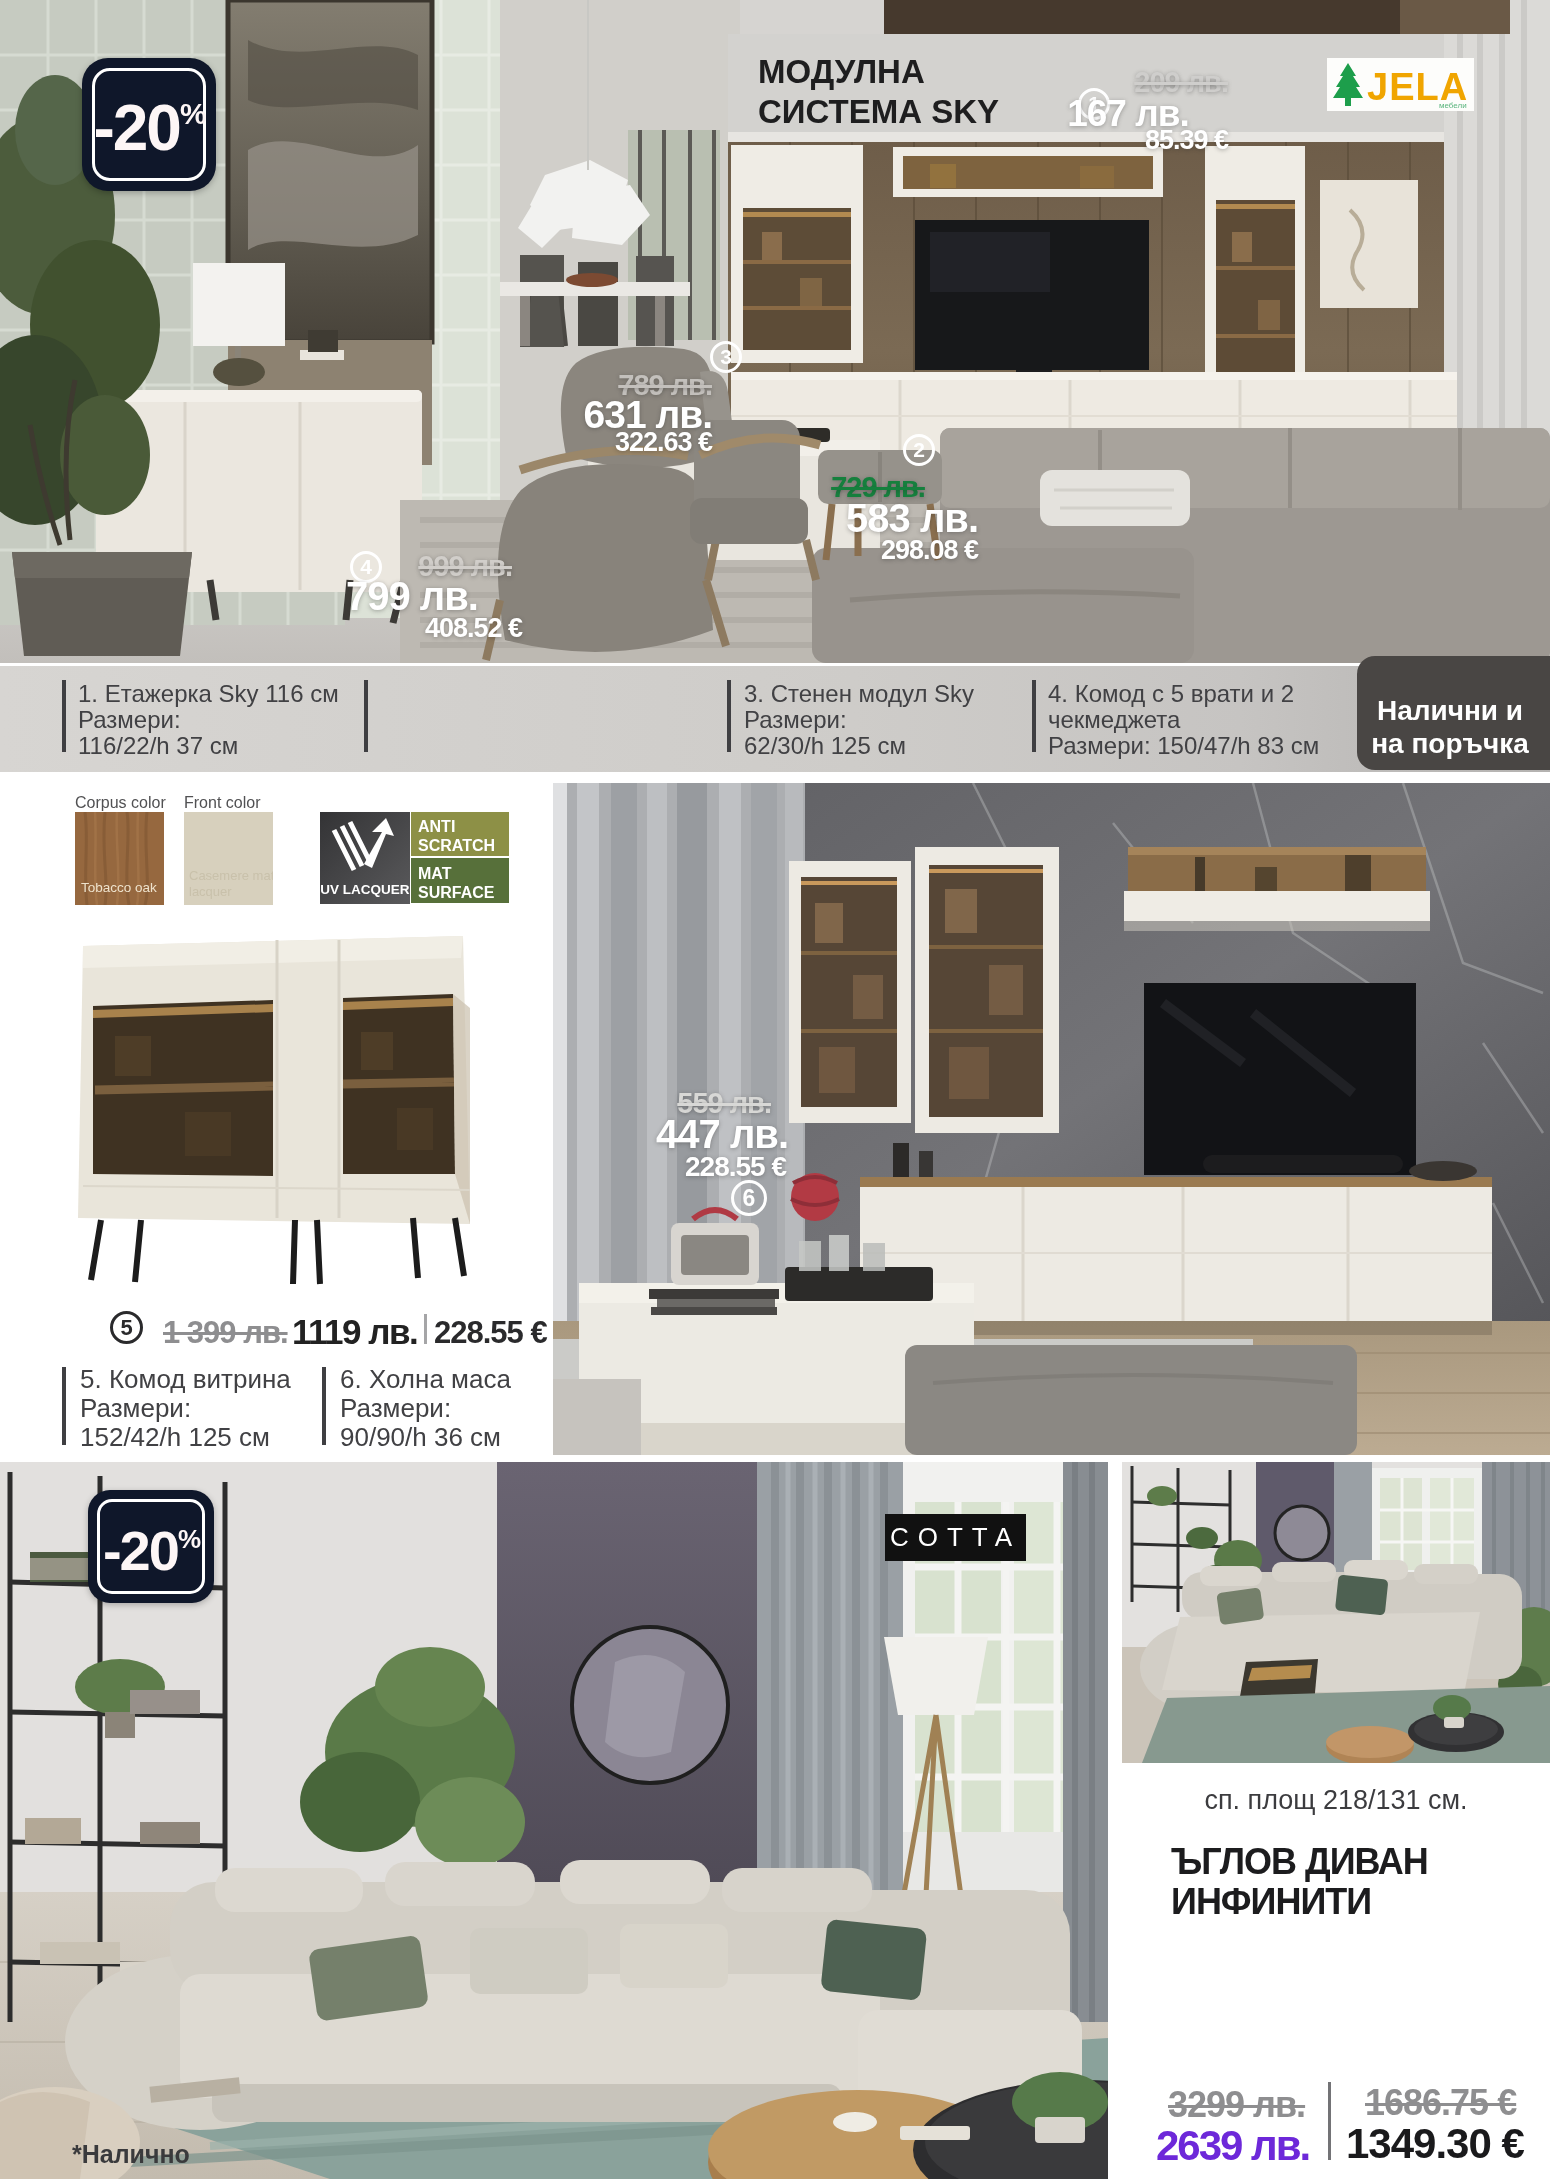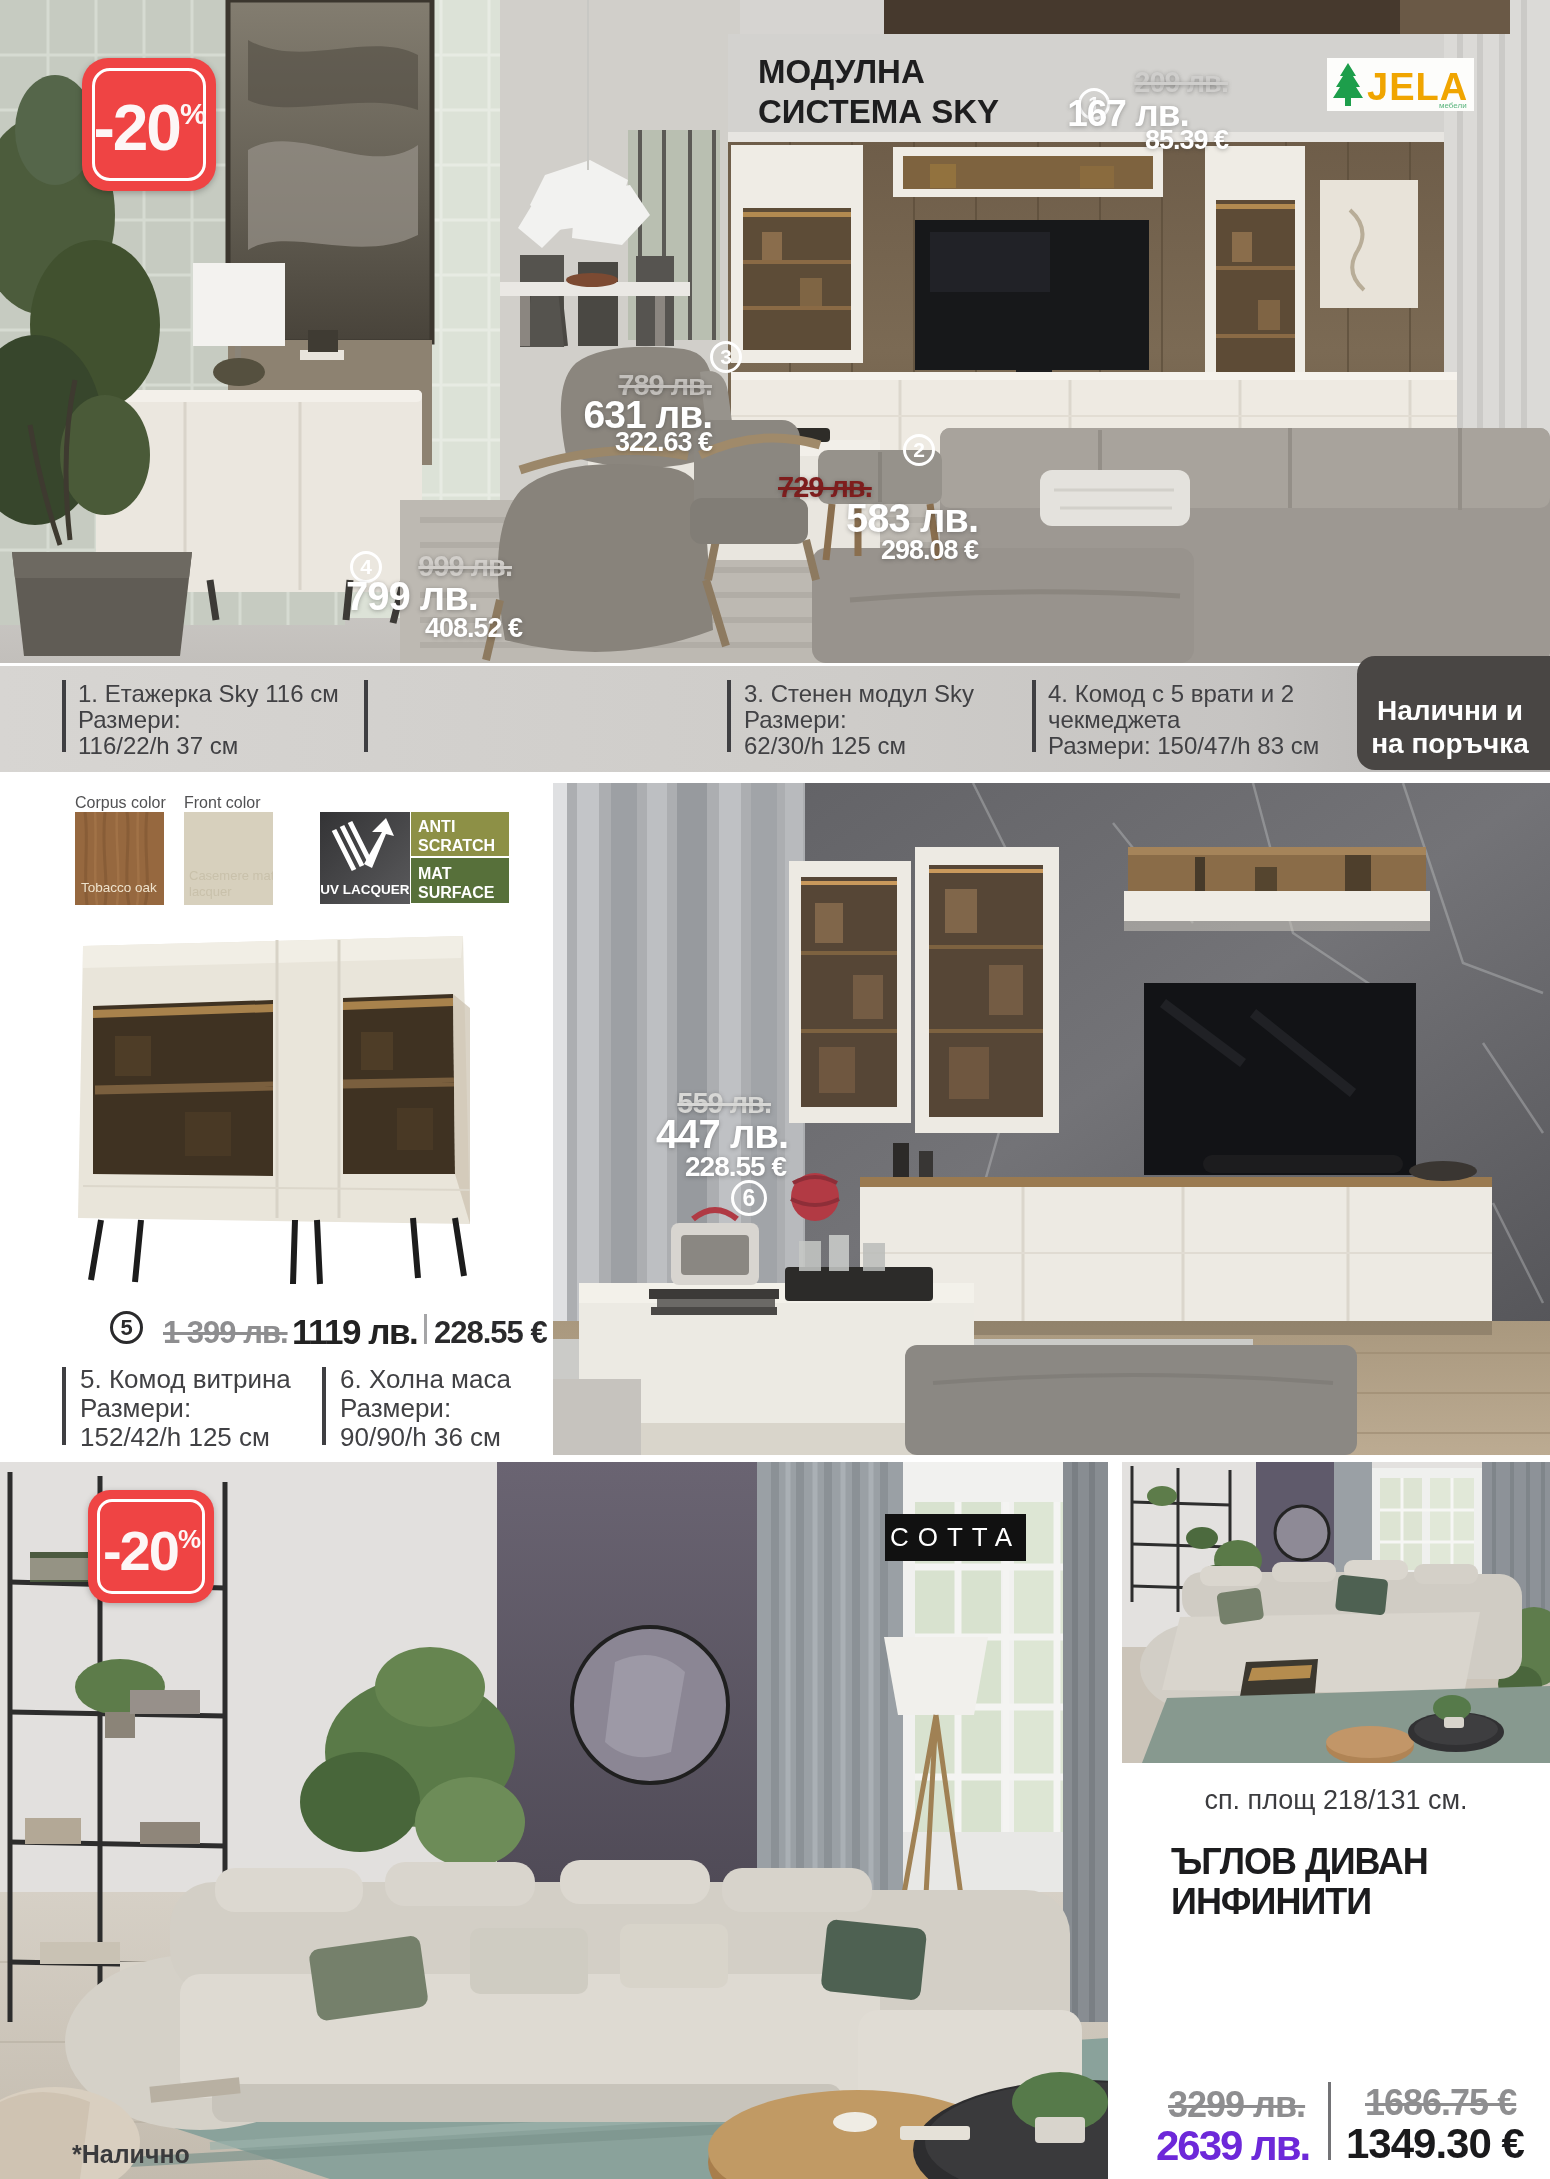--- a/index.html
+++ b/index.html
@@ -3,21 +3,21 @@
 <meta charset="utf-8">
 <style>
 *{margin:0;padding:0;box-sizing:border-box}
 html,body{width:1550px;height:2179px;background:#fff;font-family:"Liberation Sans",sans-serif;}
 .page{position:relative;width:1550px;height:2179px;overflow:hidden;background:#fff;}
 .abs{position:absolute}
 .b{font-weight:bold}
 .pw{color:#fff;font-weight:bold;text-shadow:0 1px 4px rgba(40,40,40,.35);line-height:1.08;letter-spacing:-1px}
 .strike{text-decoration:line-through;text-decoration-thickness:3px}
 .circ{position:absolute;border:3px solid #fff;border-radius:50%;color:#fff;font-weight:bold;display:flex;align-items:center;justify-content:center}
-.badge20{position:absolute;background:#ef4444;border-radius:26px;color:#fff;box-shadow:0 2px 6px rgba(0,0,0,.25)}
+.badge20{position:absolute;background:#0f172a;border-radius:26px;color:#fff;box-shadow:0 2px 6px rgba(0,0,0,.25)}
 .badge20 .inner{position:absolute;left:10px;top:10px;right:10px;bottom:10px;border:3px solid #fff;border-radius:18px}
 .badge20 .t{position:absolute;width:100%;text-align:center;font-weight:bold;color:#fdf6f6}
 .cap{color:#414144;font-size:24px;line-height:26px}
 .capbar{position:absolute;width:4px;background:#3f3f42}
 </style>
 </head>
 <body>
 <div class="page">
 
 <div class="abs" style="left:20px;top:19px;width:8px;height:10px">
@@ -221,21 +221,21 @@
 <div class="abs pw strike" style="left:1028px;top:67px;width:200px;text-align:right;font-size:29px;color:#cfcecc">209 лв.</div>
 <div class="abs pw" style="left:1028px;top:94px;width:200px;text-align:center;font-size:37px">167 лв.</div>
 <div class="abs pw" style="left:1028px;top:126px;width:200px;text-align:right;font-size:27px">85.39 €</div>
 
 <div class="circ" style="left:710px;top:341px;width:32px;height:32px;font-size:21px">3</div>
 <div class="abs pw strike" style="left:512px;top:370px;width:200px;text-align:right;font-size:29px;color:#c3c0bc">789 лв.</div>
 <div class="abs pw" style="left:512px;top:394px;width:200px;text-align:right;font-size:39px">631 лв.</div>
 <div class="abs pw" style="left:512px;top:428px;width:200px;text-align:right;font-size:27px">322.63 €</div>
 
 <div class="circ" style="left:903px;top:434px;width:32px;height:32px;font-size:21px">2</div>
-<div class="abs pw strike" style="left:778px;top:472px;width:200px;text-align:left;font-size:29px;color:#7f1d1d">729 лв.</div>
+<div class="abs pw strike" style="left:778px;top:472px;width:200px;text-align:center;font-size:29px;color:#15803d">729 лв.</div>
 <div class="abs pw" style="left:778px;top:497px;width:200px;text-align:right;font-size:40px">583 лв.</div>
 <div class="abs pw" style="left:778px;top:536px;width:200px;text-align:right;font-size:27px">298.08 €</div>
 
 <div class="circ" style="left:350px;top:551px;width:32px;height:32px;font-size:21px">4</div>
 <div class="abs pw strike" style="left:312px;top:551px;width:200px;text-align:right;font-size:29px;color:#d1ceca">999 лв.</div>
 <div class="abs pw" style="left:312px;top:575px;width:200px;text-align:center;font-size:40px">799 лв.</div>
 <div class="abs pw" style="left:322px;top:614px;width:200px;text-align:right;font-size:27px">408.52 €</div>
 
 <div class="abs" style="left:0;top:666px;width:1550px;height:106px;background:linear-gradient(90deg,#d7d5d2 0%,#ceccc9 55%,#c6c4c2 80%,#b4b2b0 100%)"></div>
 

